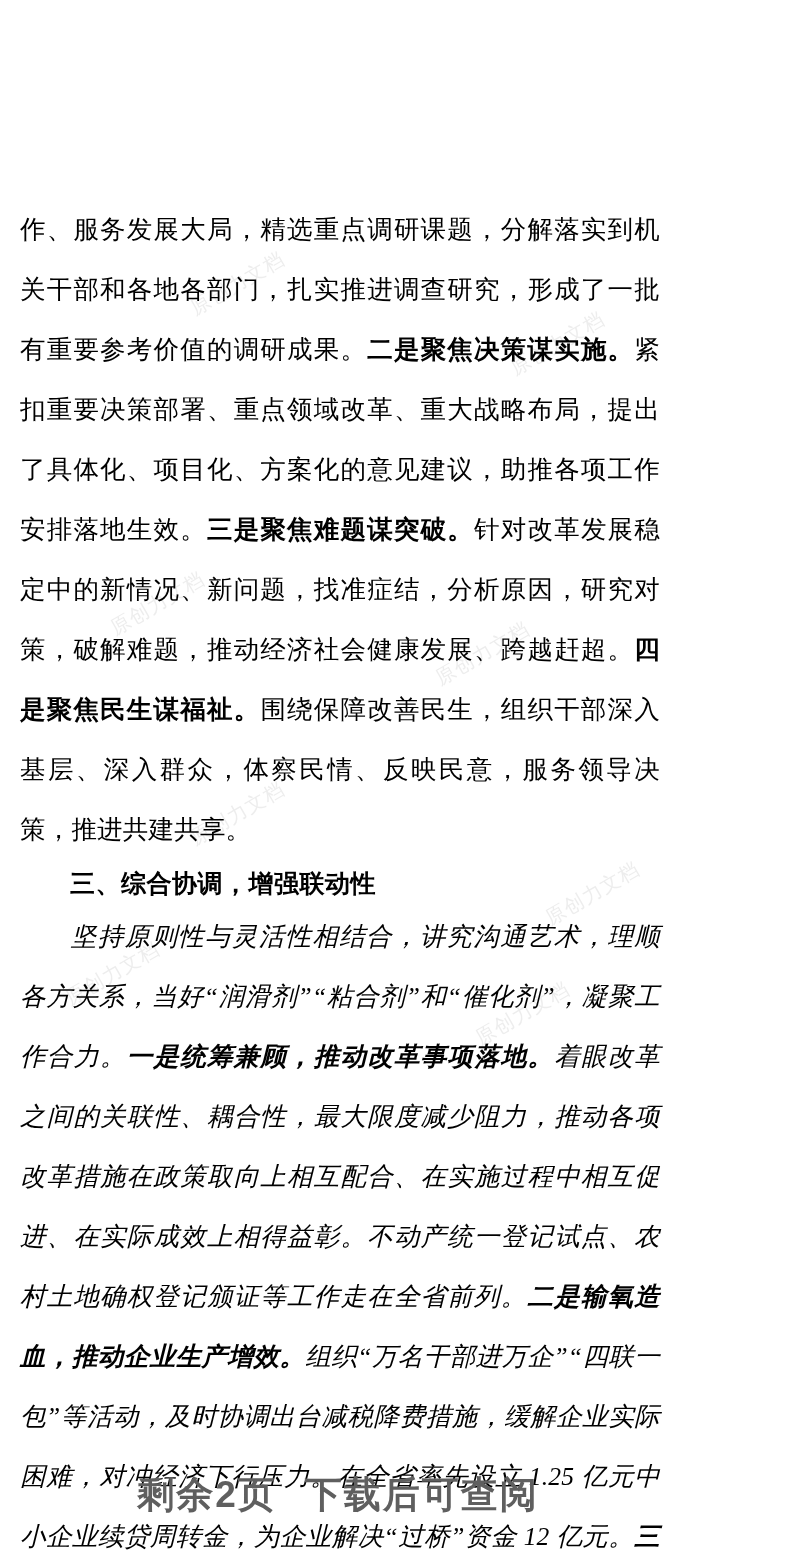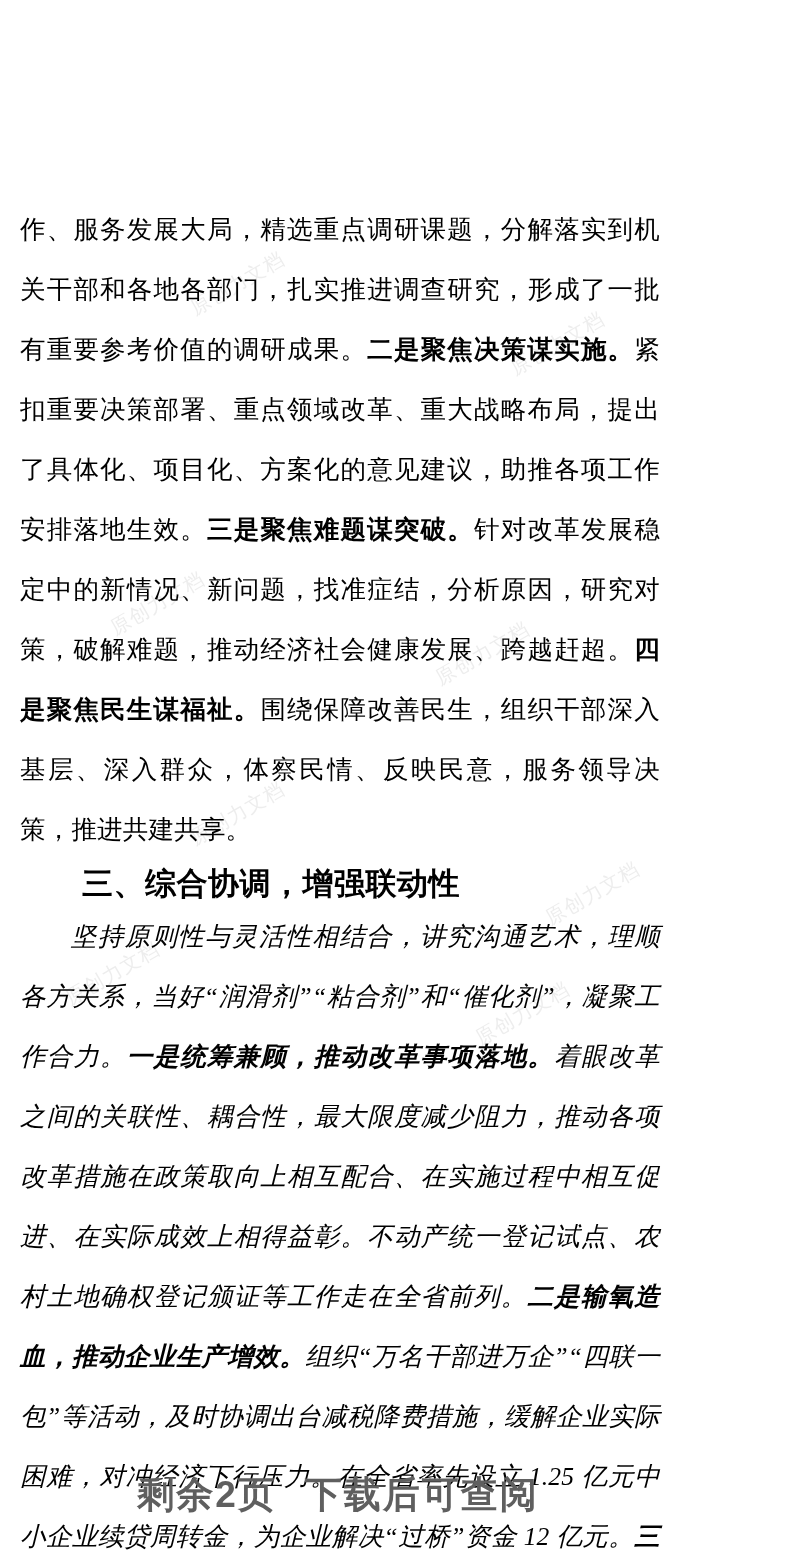--- a/index.html
+++ b/index.html
@@ -41,21 +41,21 @@
     letter-spacing: 0.2px;
     margin: 0;
   }
 
   .para.indent {
     text-indent: 2em;
     font-style: italic;
   }
 
   .heading {
-    font-size: 31px;
+    font-size: 25px;
     line-height: 47px;
     text-indent: 2em;
     font-weight: bold;
     margin: 0;
     letter-spacing: 0.5px;
   }
 
   b, .bold {
     font-weight: bold;
   }

